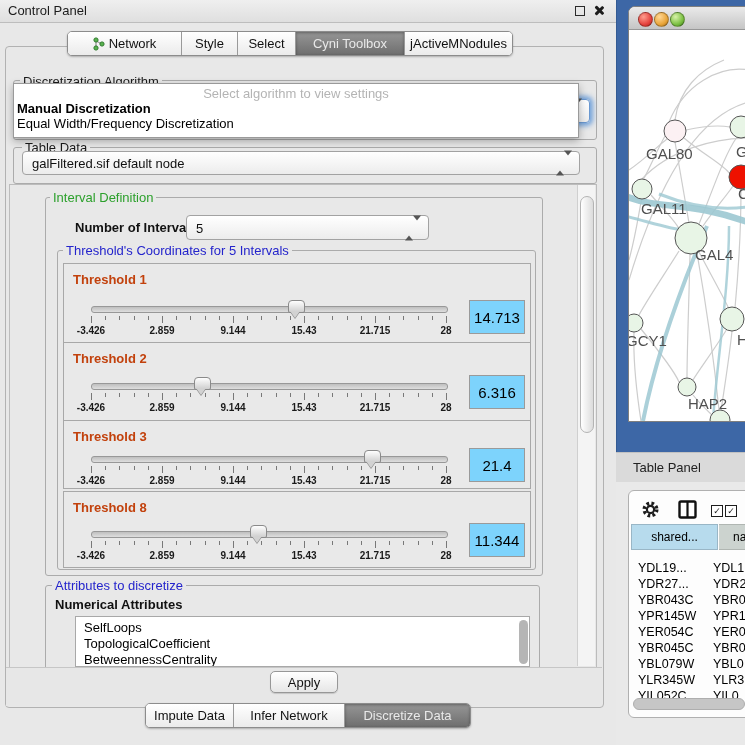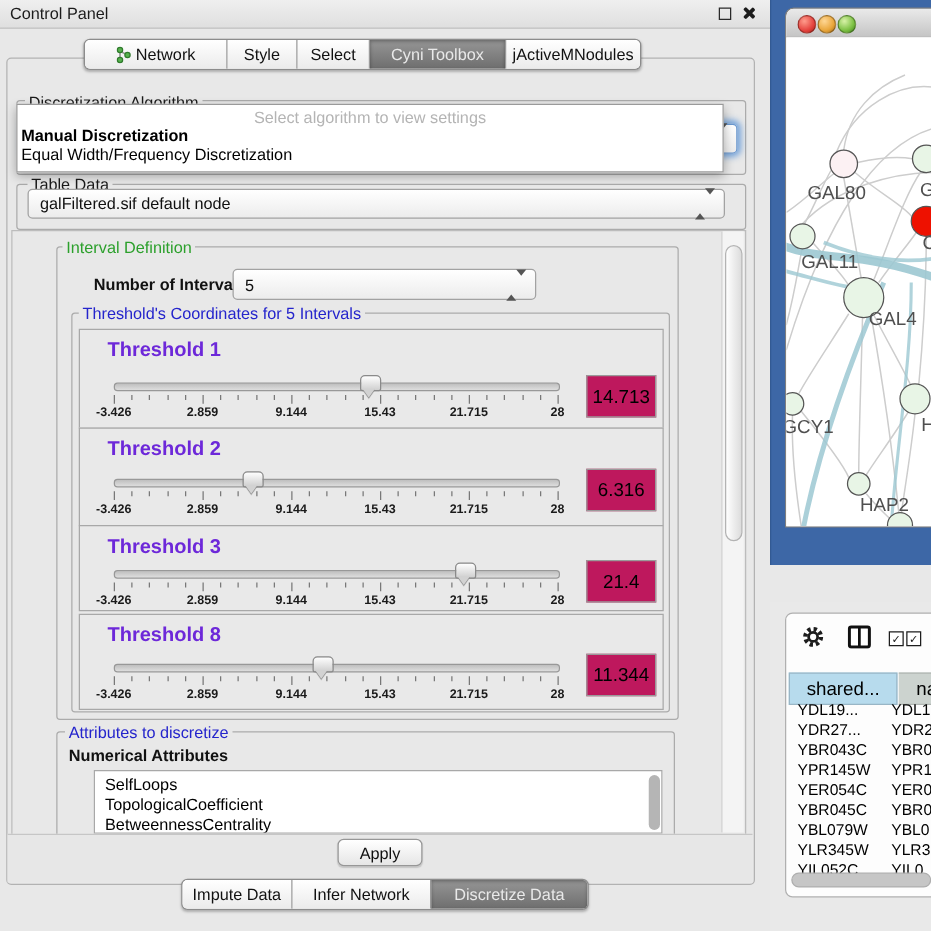--- a/index.html
+++ b/index.html
@@ -33,31 +33,31 @@
                border-bottom:5px solid #555;margin-bottom:2px;}
   .stepper .dn{width:0;height:0;border-left:4px solid transparent;border-right:4px solid transparent;
                border-top:5px solid #555;}
   
   .popup{left:13px;top:83px;width:564px;height:53px;background:#fff;border:1px solid #9a9a9a;
          box-shadow:0 3px 8px rgba(0,0,0,.30);z-index:30;}
   .popup .hint{position:absolute;left:0;right:0;top:2px;text-align:center;color:#b4b4b4;font-size:13px;}
   .popup .it{position:absolute;left:3px;font-size:13px;color:#000;white-space:nowrap;}
   
   .thpanel{position:absolute;left:63px;width:466px;border:1px solid #a8a8a8;background:#e9e9e9;}
-  .thlabel{position:absolute;left:22px;top:8px;font-weight:bold;font-size:16px;color:#6d28d9;}
+  .thlabel{position:absolute;left:9px;top:8px;font-weight:bold;font-size:13px;color:#c2410c;}
   .track{position:absolute;left:27px;width:355px;height:5px;border:1px solid #989898;border-radius:3px;
          background:linear-gradient(#bfbfbf,#dedede);}
   .tick{position:absolute;width:1px;background:#787878;}
   .ticklab{position:absolute;transform:translateX(-50%);font-size:10px;font-weight:bold;color:#1a1a1a;white-space:nowrap;}
   .thumb{position:absolute;width:15px;height:11px;background:linear-gradient(#fefefe,#cfcfcf);
          border:1px solid #8a8a8a;border-radius:4px 4px 2px 2px;z-index:2;}
   .thumb:after{content:"";position:absolute;left:1px;top:10px;border-left:5.7px solid transparent;
          border-right:5.7px solid transparent;border-top:7px solid #d2d2d2;
          filter:drop-shadow(0 1px 0 #8a8a8a);}
-  .valbox{position:absolute;left:405px;width:54px;height:32px;background:#be185d;border:1px solid #9a9a9a;
+  .valbox{position:absolute;left:405px;width:54px;height:32px;background:#7dd3fc;border:1px solid #9a9a9a;
           font-size:15px;color:#000;display:flex;align-items:center;justify-content:center;}
   
   .listbox{left:75px;top:616px;width:453px;height:49px;background:#fff;border:1px solid #a8a8a8;overflow:hidden;}
   .listbox .li{padding-left:8px;font-size:13px;line-height:16px;color:#000;white-space:nowrap;}
   .lscroll{position:absolute;right:1px;top:3px;width:9px;height:44px;background:#b5b5b5;border-radius:5px;}
   
   .applystrip{left:6px;top:667px;width:596px;height:38px;background:#e7e7e7;border-top:1px solid #c6c6c6;}
   .aquabtn{position:absolute;background:linear-gradient(#ffffff,#e6e6e6);border:1px solid #979797;border-radius:5px;
            font-size:13px;color:#111;display:flex;align-items:center;justify-content:center;
            box-shadow:0 1px 1px rgba(0,0,0,.15);}
@@ -72,21 +72,21 @@
   .mactitle{position:absolute;left:0;top:0;right:0;height:22px;background:linear-gradient(#eaeaea,#c5c5c5);
             border-bottom:1px solid #979797;border-radius:6px 0 0 0;}
   .light{position:absolute;top:4.5px;width:13px;height:13px;border-radius:50%;border:1px solid rgba(0,0,0,.28);}
   .netcontent{position:absolute;left:0;top:23px;right:0;bottom:0;background:#fff;overflow:hidden;}
   .tpbar{left:616px;top:452px;width:129px;height:30px;background:#dadada;border-top:1px solid #c2c2c2;
          border-bottom:1px solid #c2c2c2;}
   .tpbar .t{position:absolute;left:17px;top:7px;font-size:13px;color:#222;}
   .tablearea{left:616px;top:482px;width:129px;height:263px;background:#e9e9e9;}
   .tablepanel{left:628px;top:490px;width:120px;height:226px;background:#fdfdfd;border:1px solid #b0b0b0;
               border-radius:6px 0 0 6px;}
-  .hdrcell{position:absolute;top:47px;height:24px;font-size:15px;display:flex;align-items:center;overflow:hidden;}
+  .hdrcell{position:absolute;top:33px;height:24px;font-size:12px;display:flex;align-items:center;overflow:hidden;}
   .trow{position:absolute;left:0;width:120px;height:16px;font-size:12.5px;color:#000;}
   .trow span{position:absolute;top:1px;white-space:nowrap;}
   .hscroll{position:absolute;left:4px;top:207px;width:110px;height:10px;background:#c6c6c6;
            border:1px solid #aeaeae;border-radius:6px;}
   .cbi{position:absolute;width:10px;height:10px;border:1.5px solid #1d1d1d;background:#fff;
        font-size:9px;line-height:10px;text-align:center;color:#1d1d1d;}
   .focusring{box-shadow:0 0 5px 2.5px rgba(96,152,216,.85);border-color:#6a98d0 !important;}
 </style>
 </head>
 <body>
@@ -398,20 +398,23 @@
           <text x="12" y="184" font-size="15" fill="#4f4f4f" font-family="&quot;Liberation Sans&quot;, sans-serif">GAL11</text>
           <text x="109" y="169" font-size="15" fill="#4f4f4f" font-family="&quot;Liberation Sans&quot;, sans-serif">C</text>
           <text x="66" y="230" font-size="15" fill="#4f4f4f" font-family="&quot;Liberation Sans&quot;, sans-serif">GAL4</text>
           <text x="-3" y="316" font-size="15" fill="#4f4f4f" font-family="&quot;Liberation Sans&quot;, sans-serif">GCY1</text>
           <text x="108" y="315" font-size="15" fill="#4f4f4f" font-family="&quot;Liberation Sans&quot;, sans-serif">H</text>
           <text x="59" y="379" font-size="15" fill="#4f4f4f" font-family="&quot;Liberation Sans&quot;, sans-serif">HAP2</text>
         </svg>
     </div>
   </div>
 
+  <div class="abs tpbar">
+    <span class="t">Table Panel</span>
+  </div>
   <div class="abs tablearea"></div>
   <div class="abs tablepanel">
 
     <svg class="abs" style="left:12px;top:9px;" width="19" height="19" viewBox="0 0 19 19">
       <circle cx="9.5" cy="9.5" r="6.2" fill="none" stroke="#1d1d1d" stroke-width="3.6" stroke-dasharray="2.6 2.3"></circle>
       <circle cx="9.5" cy="9.5" r="3.6" fill="none" stroke="#1d1d1d" stroke-width="2.2"></circle>
     </svg>
     <svg class="abs" style="left:49px;top:9px;" width="19" height="19" viewBox="0 0 19 19">
       <rect x="1.5" y="1.5" width="16" height="16" fill="#fff" stroke="#111" stroke-width="2.4" rx="1.5"></rect>
       <line x1="9.5" y1="1.5" x2="9.5" y2="17.5" stroke="#111" stroke-width="2.2"></line>

